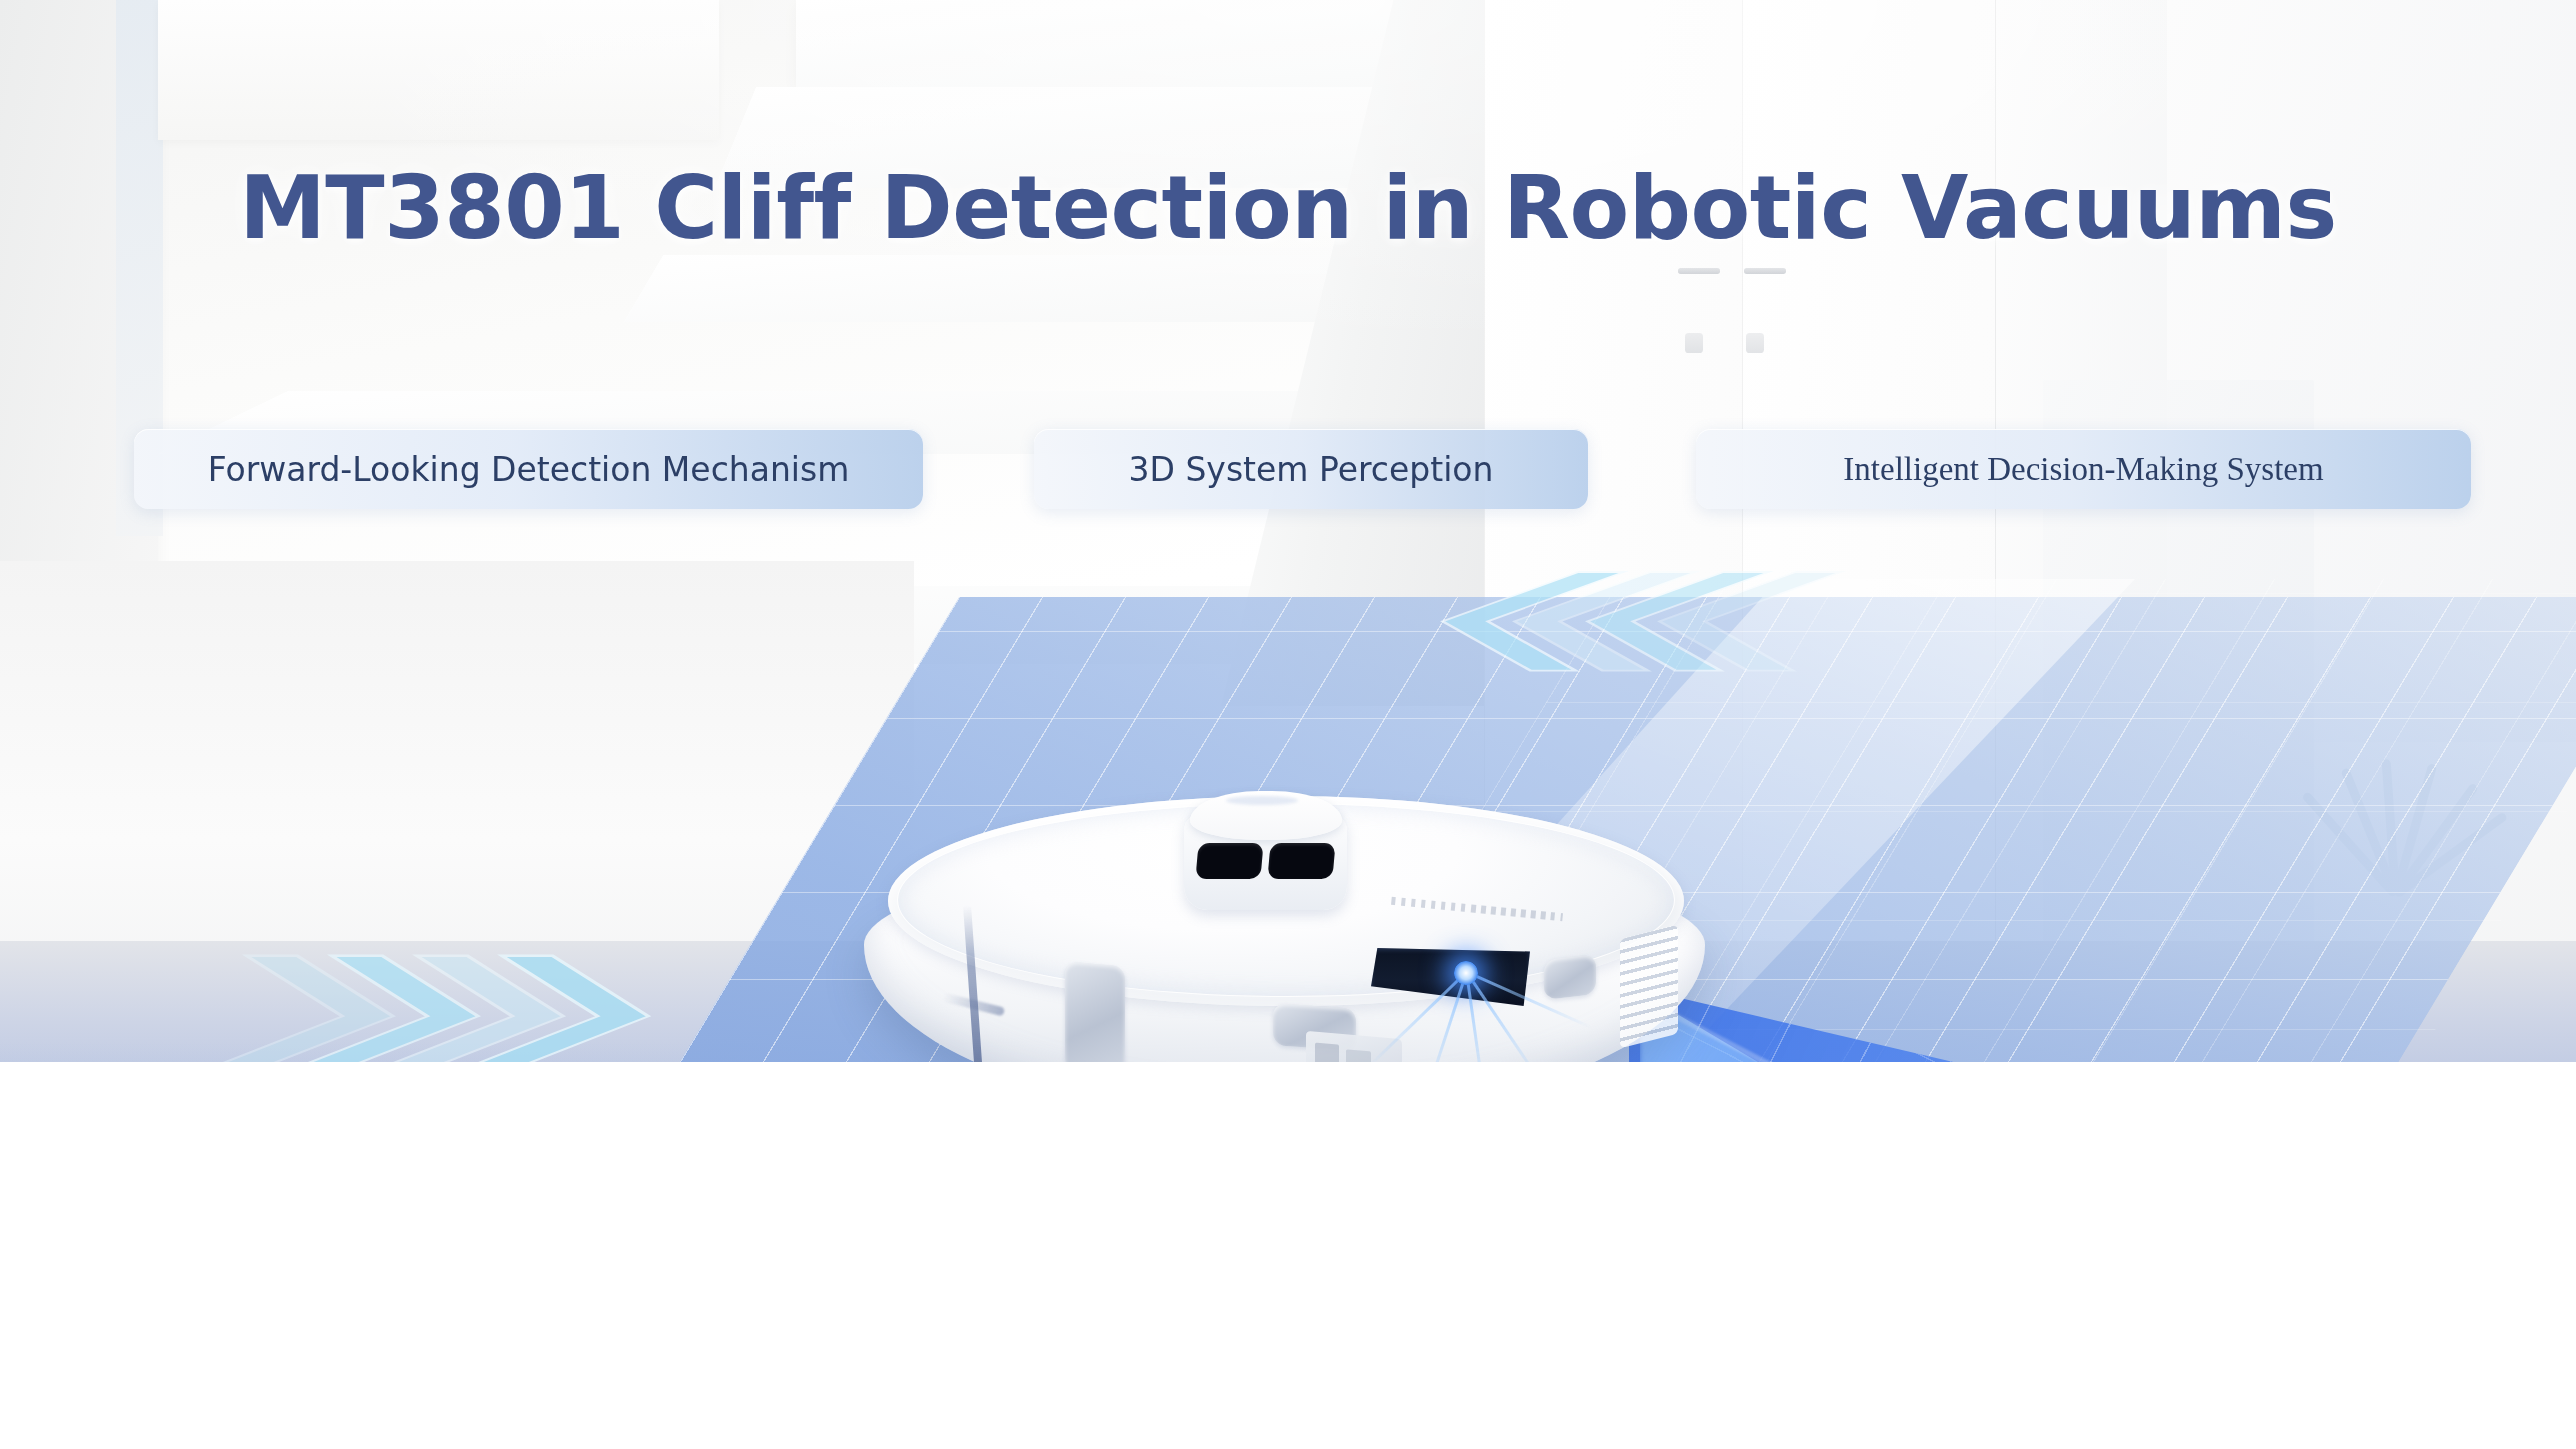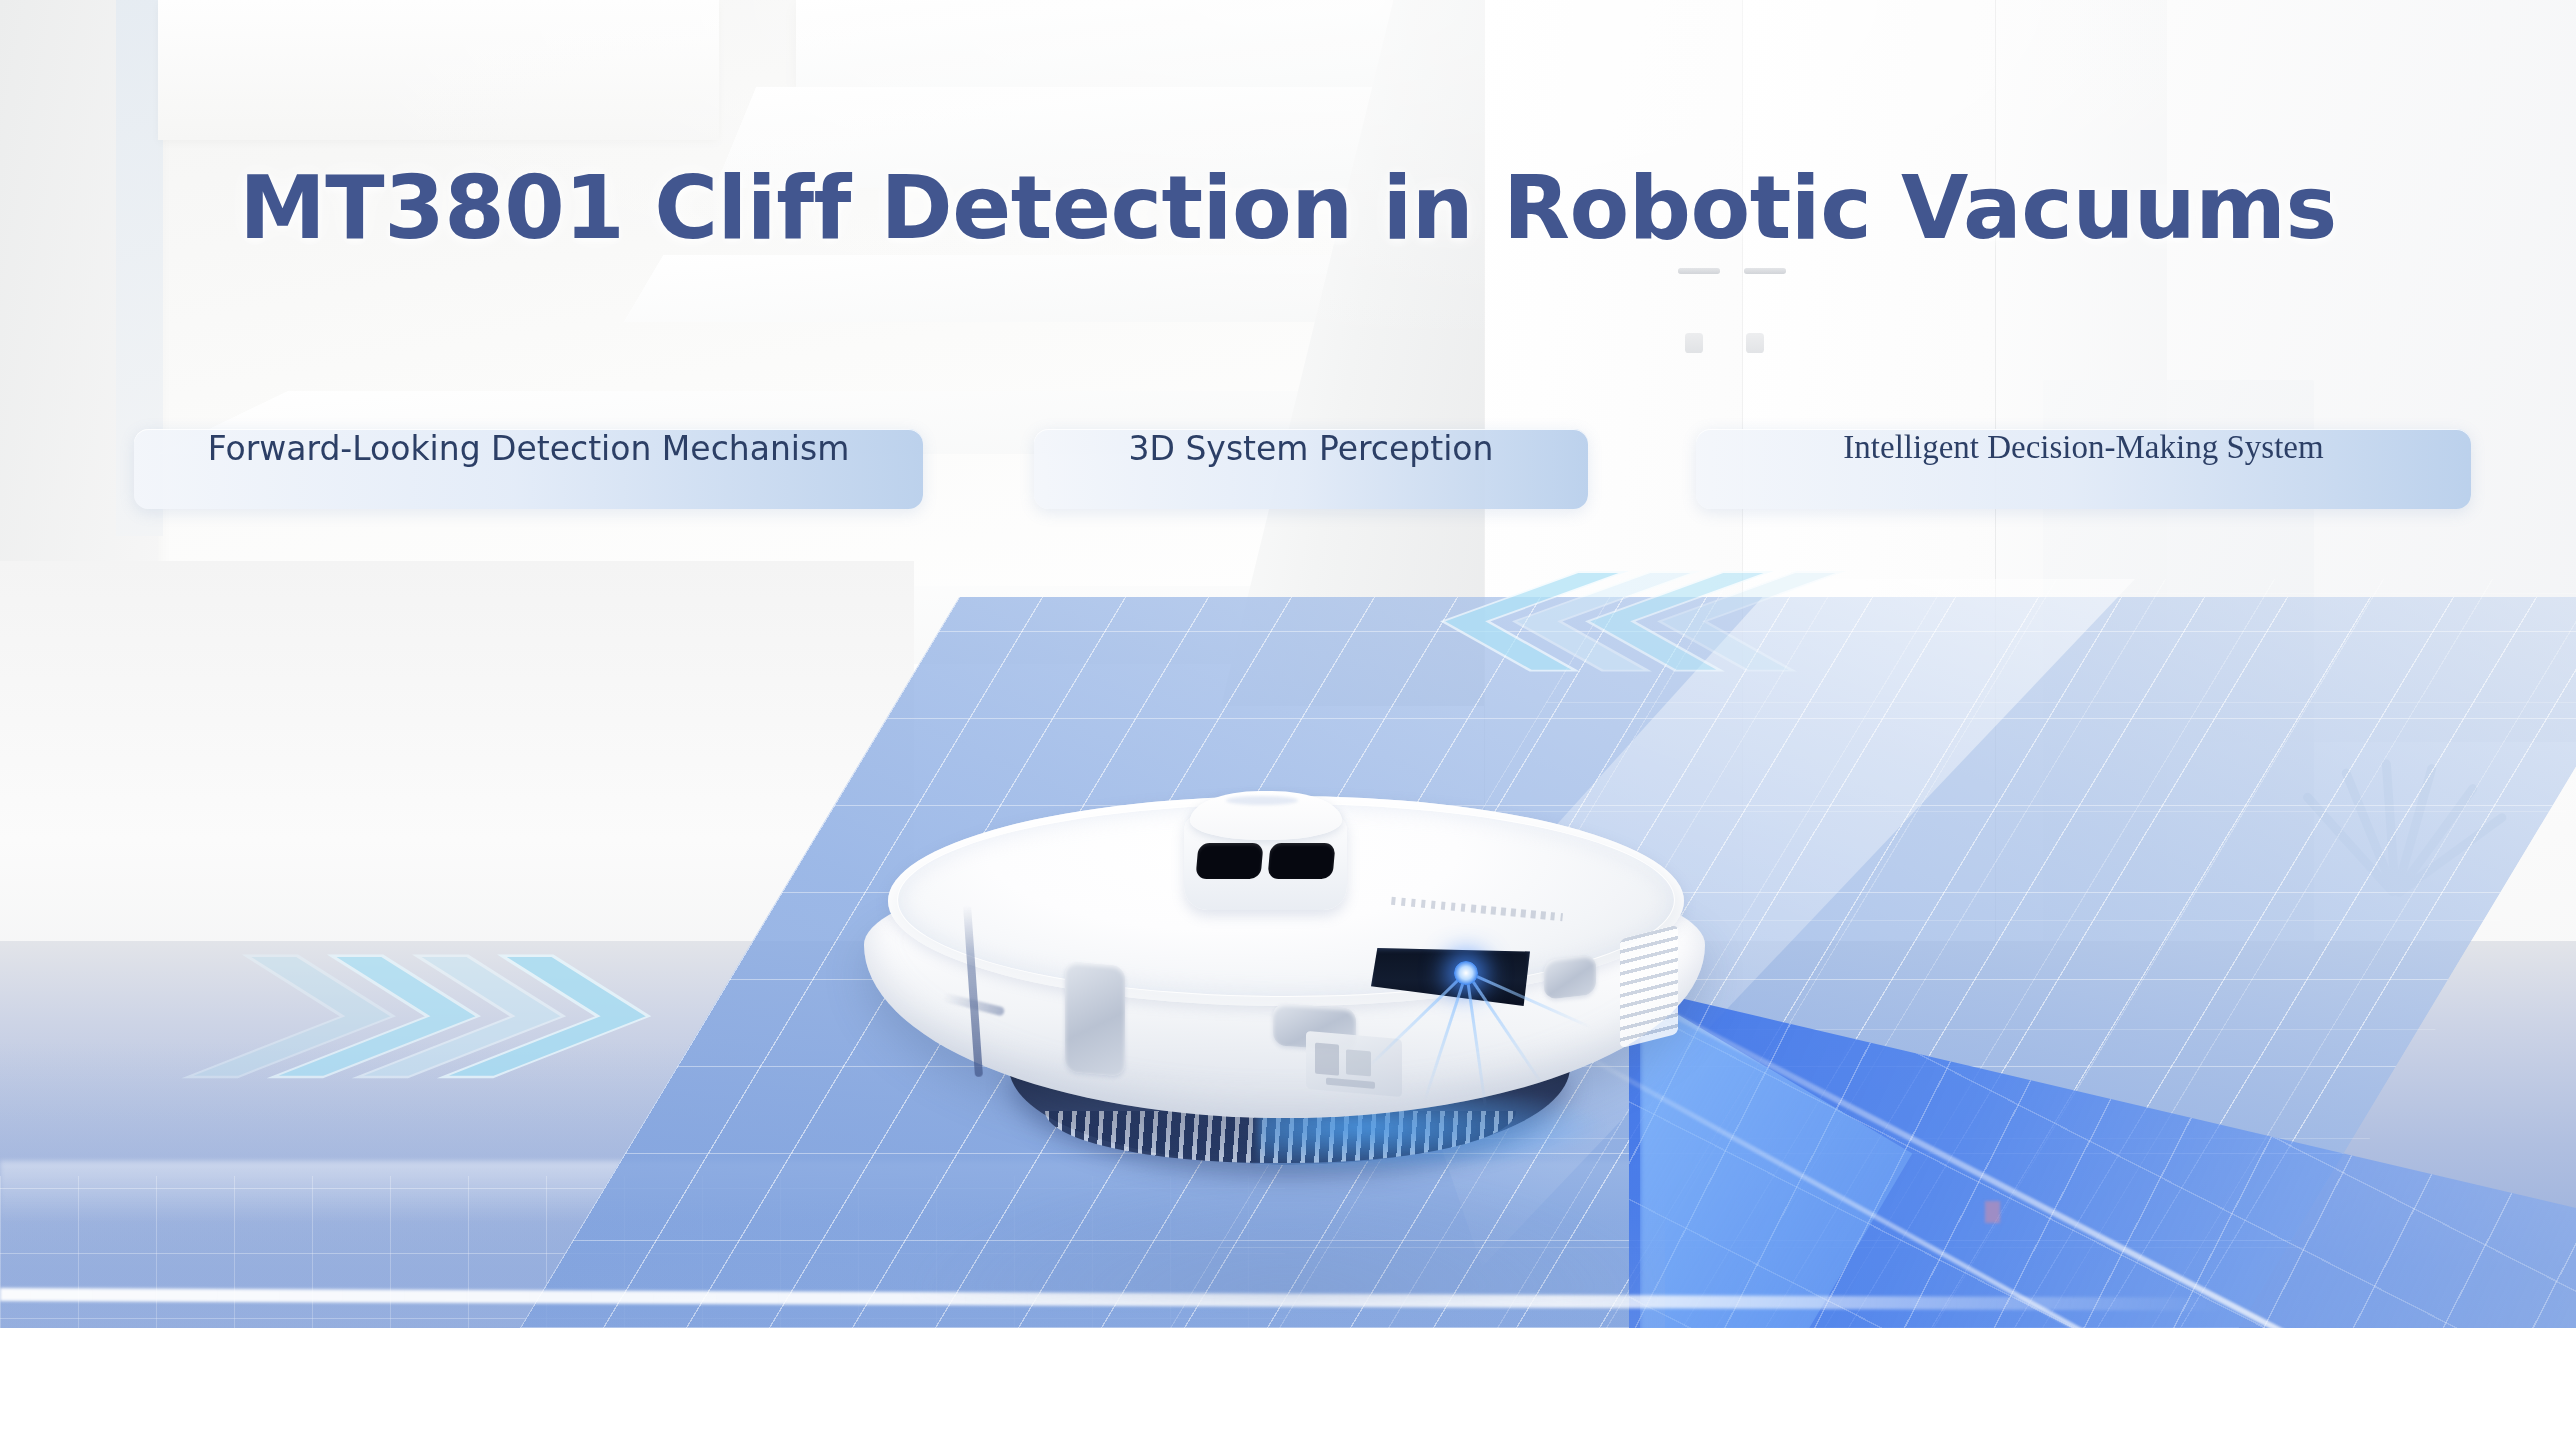--- a/index.html
+++ b/index.html
@@ -1,19 +1,19 @@
 <!DOCTYPE html>
 <html style="font-size:14.5px"><head>
 <meta charset="utf-8">
 <style>
   * { margin:0; padding:0; box-sizing:border-box; }
   html,body { width:2576px; height:1450px; overflow:hidden; background:#fff; }
   body { font-family:"Liberation Sans", sans-serif; }
 
-  #stage { position:relative; width:2576px; height:1328px; overflow:hidden;
+  #stage { position:relative; width:2576px; height:1062px; overflow:hidden;
            background:#f7f7f6;padding-left:42px; }
 
   
   .bg { position:absolute; inset:0; }
 
   .wall-base { position:absolute; inset:0;
     background:linear-gradient(170deg,#f4f4f3 0%,#fbfbfa 28%,#ffffff 52%,#fafafa 72%,#f2f3f4 100%); }
 
   
   .wall-left { position:absolute; left:0; top:0; width:158px; height:597px;
@@ -292,21 +292,21 @@
 
   
   .title { position:absolute; left:0; top:157px; width:2576px; text-align:center;
     font-size:87px; font-weight:700; letter-spacing:-0.5px;
     font-family:"DejaVu Sans","Liberation Sans",sans-serif;
     text-shadow:0 1.8px 9px rgba(255,255,255,.95), 0 0 25px rgba(255,255,255,.8); }
 
   
   .pills { position:absolute; left:0; top:429px; width:2576px; height:83px; }
   .pill { position:absolute; height:80px; border-radius:14.5px; display:flex;
-    justify-content:center;
+    align-items:center; justify-content:center;
     background:linear-gradient(90deg,rgba(243,246,251,.93) 0%,rgba(226,235,248,.93) 48%,rgba(183,206,235,.93) 100%);
     box-shadow:0 3.6px 14.5px rgba(110,140,190,.16), inset 0 0.9px 0 rgba(255,255,255,.85);
     color:#2c3f66; font-size:33px; font-weight:400;
     font-family:"DejaVu Sans","Liberation Sans",sans-serif;
     white-space:nowrap; }
   .pill.p1 { left:134px;  width:789px; }
   .pill.p2 { left:1034px; width:554px; }
   .pill.p3 { left:1696px; width:775px; }
 
   

